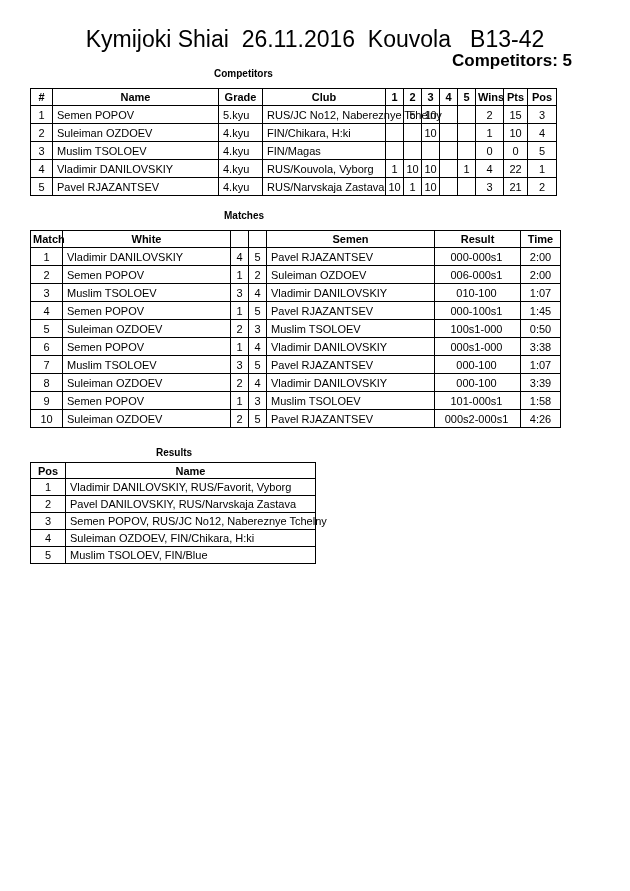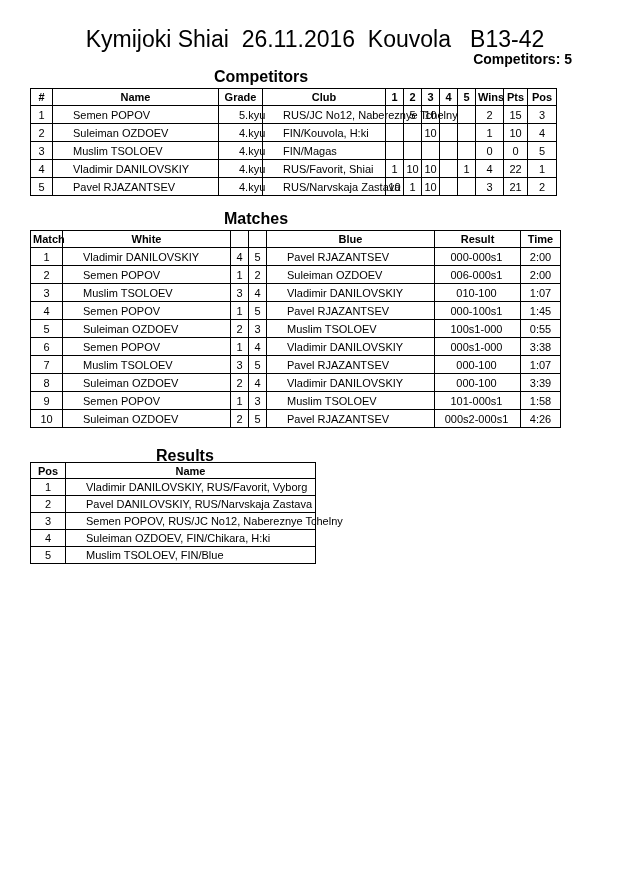--- a/index.html
+++ b/index.html
@@ -10,24 +10,24 @@
     font-family: "Liberation Sans", sans-serif;
     color: #000;
   }
   .title {
     position: absolute; top: 26px; left: 0; width: 630px;
     text-align: center; font-size: 23px; font-weight: normal;
     white-space: pre;
   }
   .comp-count {
     position: absolute; top: 51px; right: 58px;
-    font-size: 14px; font-weight: bold;
+    font-size: 17px; font-weight: bold;
   }
   .section-heading {
-    position: absolute; font-size: 16px; font-weight: bold;
+    position: absolute; font-size: 10px; font-weight: bold;
   }
   .h-competitors { top: 68px;  left: 214px; }
   .h-matches     { top: 210px; left: 224px; }
   .h-results     { top: 447px; left: 156px; }
 
   table {
     position: absolute;
     border-collapse: collapse;
     table-layout: fixed;
   }
@@ -35,21 +35,21 @@
     border: 1px solid #000;
     font-size: 11px;
     padding: 0 2px;
     white-space: nowrap;
     overflow: visible;
     vertical-align: middle;
     height: 18px;
   }
   thead th { font-weight: bold; text-align: center; height: 17px; }
   .c { text-align: center; }
-  .l { text-align: left; padding-left: 20px; }
+  .l { text-align: left; padding-left: 4px; }
   .r { text-align: center; padding-right: 4px; }
 
   #competitors-table { top: 88px;  left: 30px; width: 526px; }
   #matches-table     { top: 230px; left: 30px; width: 530px; }
   #results-table     { top: 462px; left: 30px; width: 285px; }
   #results-table td  { height: 17px; }
   #results-table thead th { height: 16px; }
 </style>
 </head>
 <body>
@@ -104,21 +104,21 @@
         <td class="c"></td>
         <td class="c">2</td>
         <td class="c">15</td>
         <td class="c">3</td>
       </tr>
 
       <tr>
         <td class="c">2</td>
         <td class="l">Suleiman OZDOEV</td>
         <td class="l">4.kyu</td>
-        <td class="l">FIN/Kouvola, H:ki</td>
+        <td class="l">FIN/Chikara, H:ki</td>
         <td class="c"></td>
         <td class="c"></td>
         <td class="c">10</td>
         <td class="c"></td>
         <td class="c"></td>
         <td class="c">1</td>
         <td class="c">10</td>
         <td class="c">4</td>
       </tr>
 
@@ -134,21 +134,21 @@
         <td class="c"></td>
         <td class="c">0</td>
         <td class="c">0</td>
         <td class="c">5</td>
       </tr>
 
       <tr>
         <td class="c">4</td>
         <td class="l">Vladimir DANILOVSKIY</td>
         <td class="l">4.kyu</td>
-        <td class="l">RUS/Favorit, Shiai</td>
+        <td class="l">RUS/Kouvola, Vyborg</td>
         <td class="c">1</td>
         <td class="c">10</td>
         <td class="c">10</td>
         <td class="c"></td>
         <td class="c">1</td>
         <td class="c">4</td>
         <td class="c">22</td>
         <td class="c">1</td>
       </tr>
 
@@ -180,21 +180,21 @@
     <col style="width:168px">
       <col style="width:86px">
       <col style="width:40px">
   </colgroup>
   <thead>
     <tr>
       <th>Match</th>
       <th>White</th>
       <th></th>
       <th></th>
-      <th>Blue</th>
+      <th>Semen</th>
       <th>Result</th>
       <th>Time</th>
     </tr>
   </thead>
   <tbody>
 
       <tr>
         <td class="c">1</td>
         <td class="l">Vladimir DANILOVSKIY</td>
         <td class="c">4</td>
@@ -234,21 +234,21 @@
         <td class="c">1:45</td>
       </tr>
 
       <tr>
         <td class="c">5</td>
         <td class="l">Suleiman OZDOEV</td>
         <td class="c">2</td>
         <td class="c">3</td>
         <td class="l">Muslim TSOLOEV</td>
         <td class="r">100s1-000</td>
-        <td class="c">0:55</td>
+        <td class="c">0:50</td>
       </tr>
 
       <tr>
         <td class="c">6</td>
         <td class="l">Semen POPOV</td>
         <td class="c">1</td>
         <td class="c">4</td>
         <td class="l">Vladimir DANILOVSKIY</td>
         <td class="r">000s1-000</td>
         <td class="c">3:38</td>

